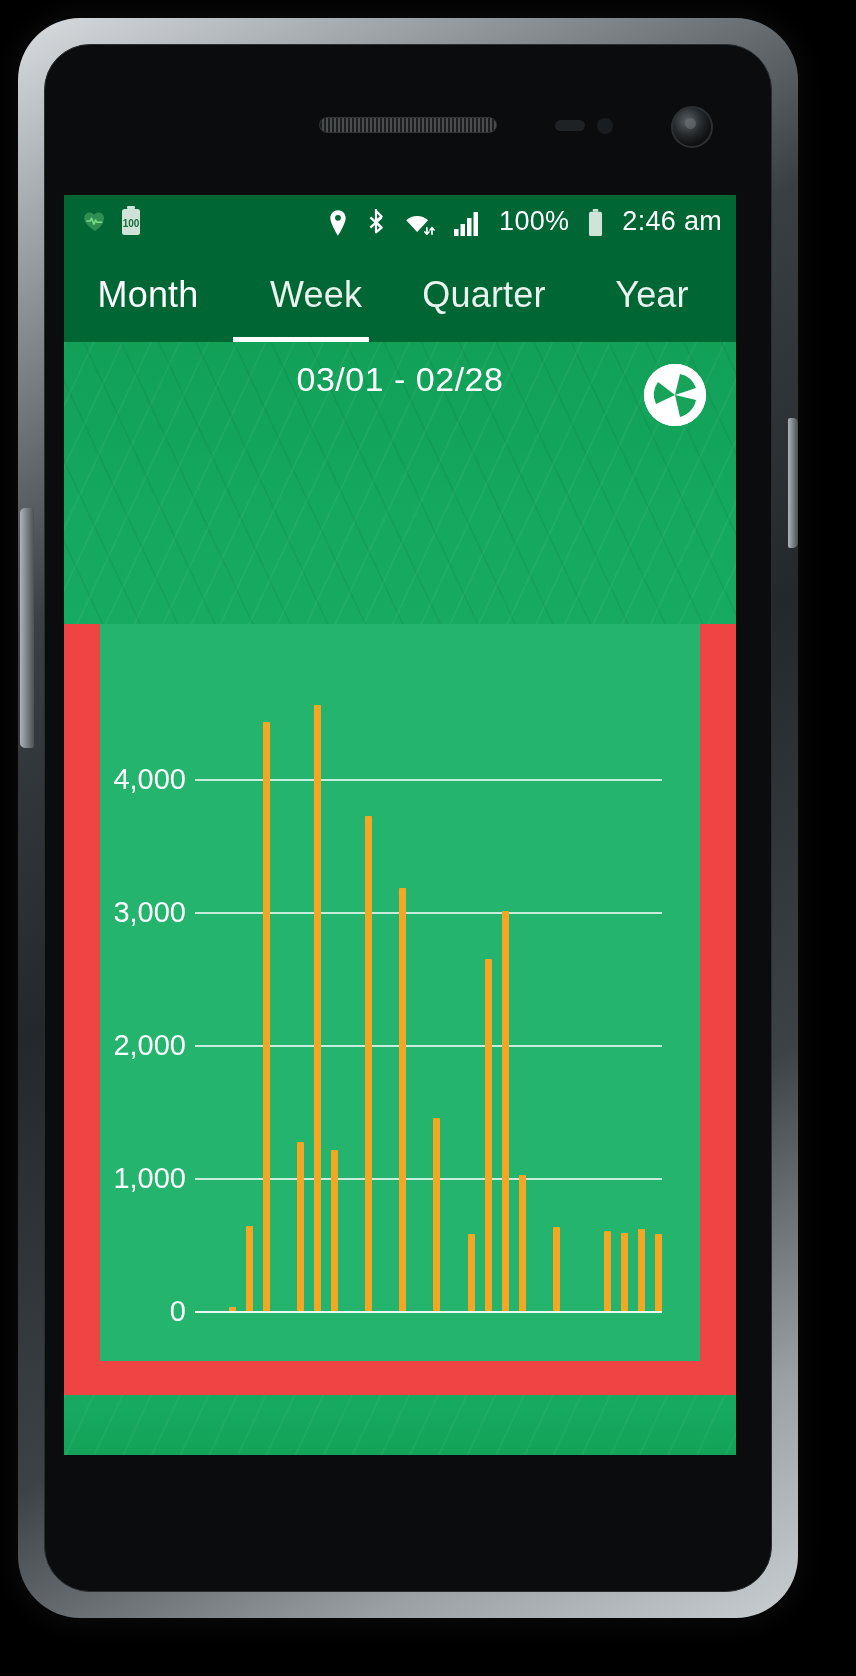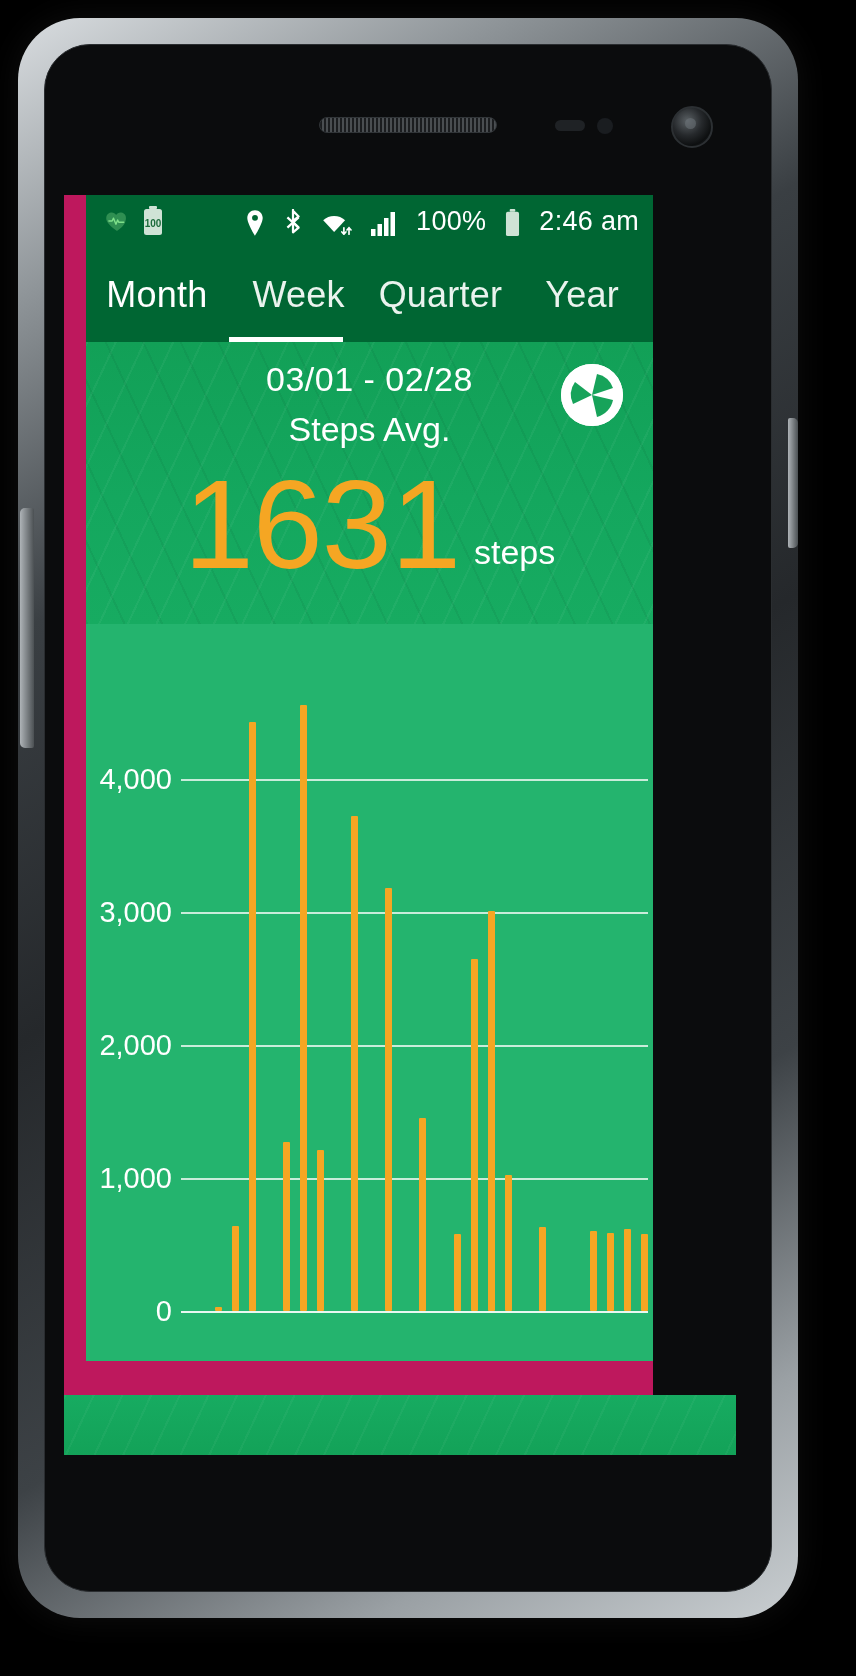--- a/index.html
+++ b/index.html
@@ -46,24 +46,23 @@
   .cam {
     position: absolute; left: 626px; top: 61px; width: 42px; height: 42px; border-radius: 50%;
     background: radial-gradient(circle at 38% 34%, #5a6064 0%, #26292c 42%, #0d0f10 72%, #35393c 100%);
     border: 2px solid #2c3033;
   }
   .cam::after { content:""; position:absolute; left:12px; top:10px; width:11px; height:11px; border-radius:50%; background:#6e757a; opacity:.55; }
 
   
   .screen {
     position: absolute; left: 64px; top: 195px;
-    width: 589px; height: 1200px;
-    background: #be185d;
+    width: 672px; height: 1200px;
+    background: #ef4444;
     overflow: hidden;
-    padding-left: 22px;
   }
 
   
   .statusbar {
     position: relative; height: 52px;
     display: flex; align-items: center;
     background: #006633;
     padding: 0 14px 0 18px;
     color: #ffffff;
   }
@@ -249,25 +248,20 @@
       <div class="tab inactive">Week</div>
       <div class="tab inactive">Quarter</div>
       <div class="tab inactive">Year</div>
       <div class="tab-underline"></div>
     </div>
 
     <div class="hero">
       <div class="hero-pattern"></div>
       <div class="hero-inner">
         <div class="date-range">03/01 - 02/28</div>
-        <div class="metric-label">Steps Avg.</div>
-        <div class="bignum-row">
-          <span class="bignum">1631</span>
-          <span class="bigunit">steps</span>
-        </div>
         <div class="brand-logo">
           <svg width="62" height="62" viewBox="0 0 62 62">
             <circle cx="31" cy="31" r="31" fill="#ffffff"></circle>
             <path d="M31 31 L52 24 A22 22 0 0 0 36 10 Z" fill="#17a35a"></path>
             <path d="M31 31 L36 53 A22 22 0 0 0 52 36 Z" fill="#17a35a"></path>
             <path d="M31 31 L12 40 A22 22 0 0 1 14 18 Z" fill="#17a35a"></path>
           </svg>
         </div>
       </div>
     </div>

